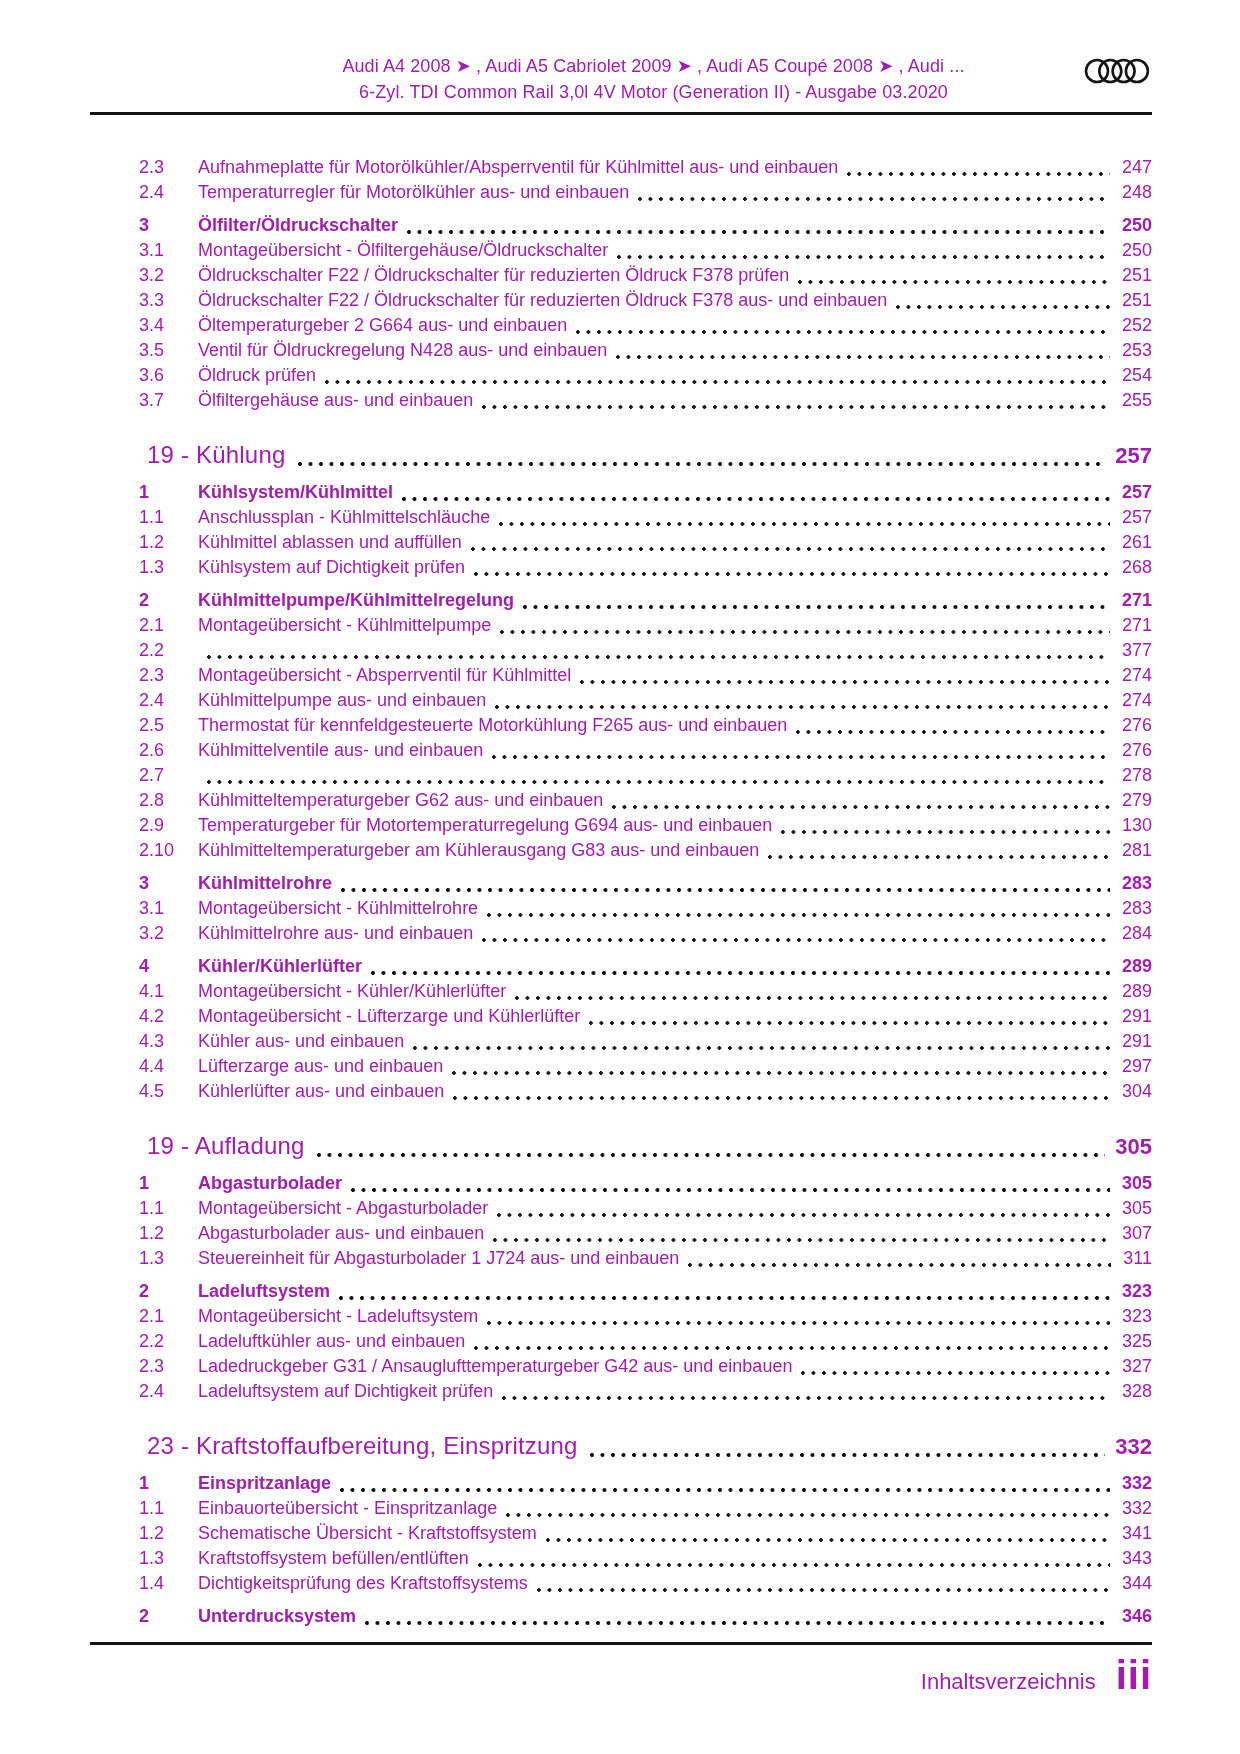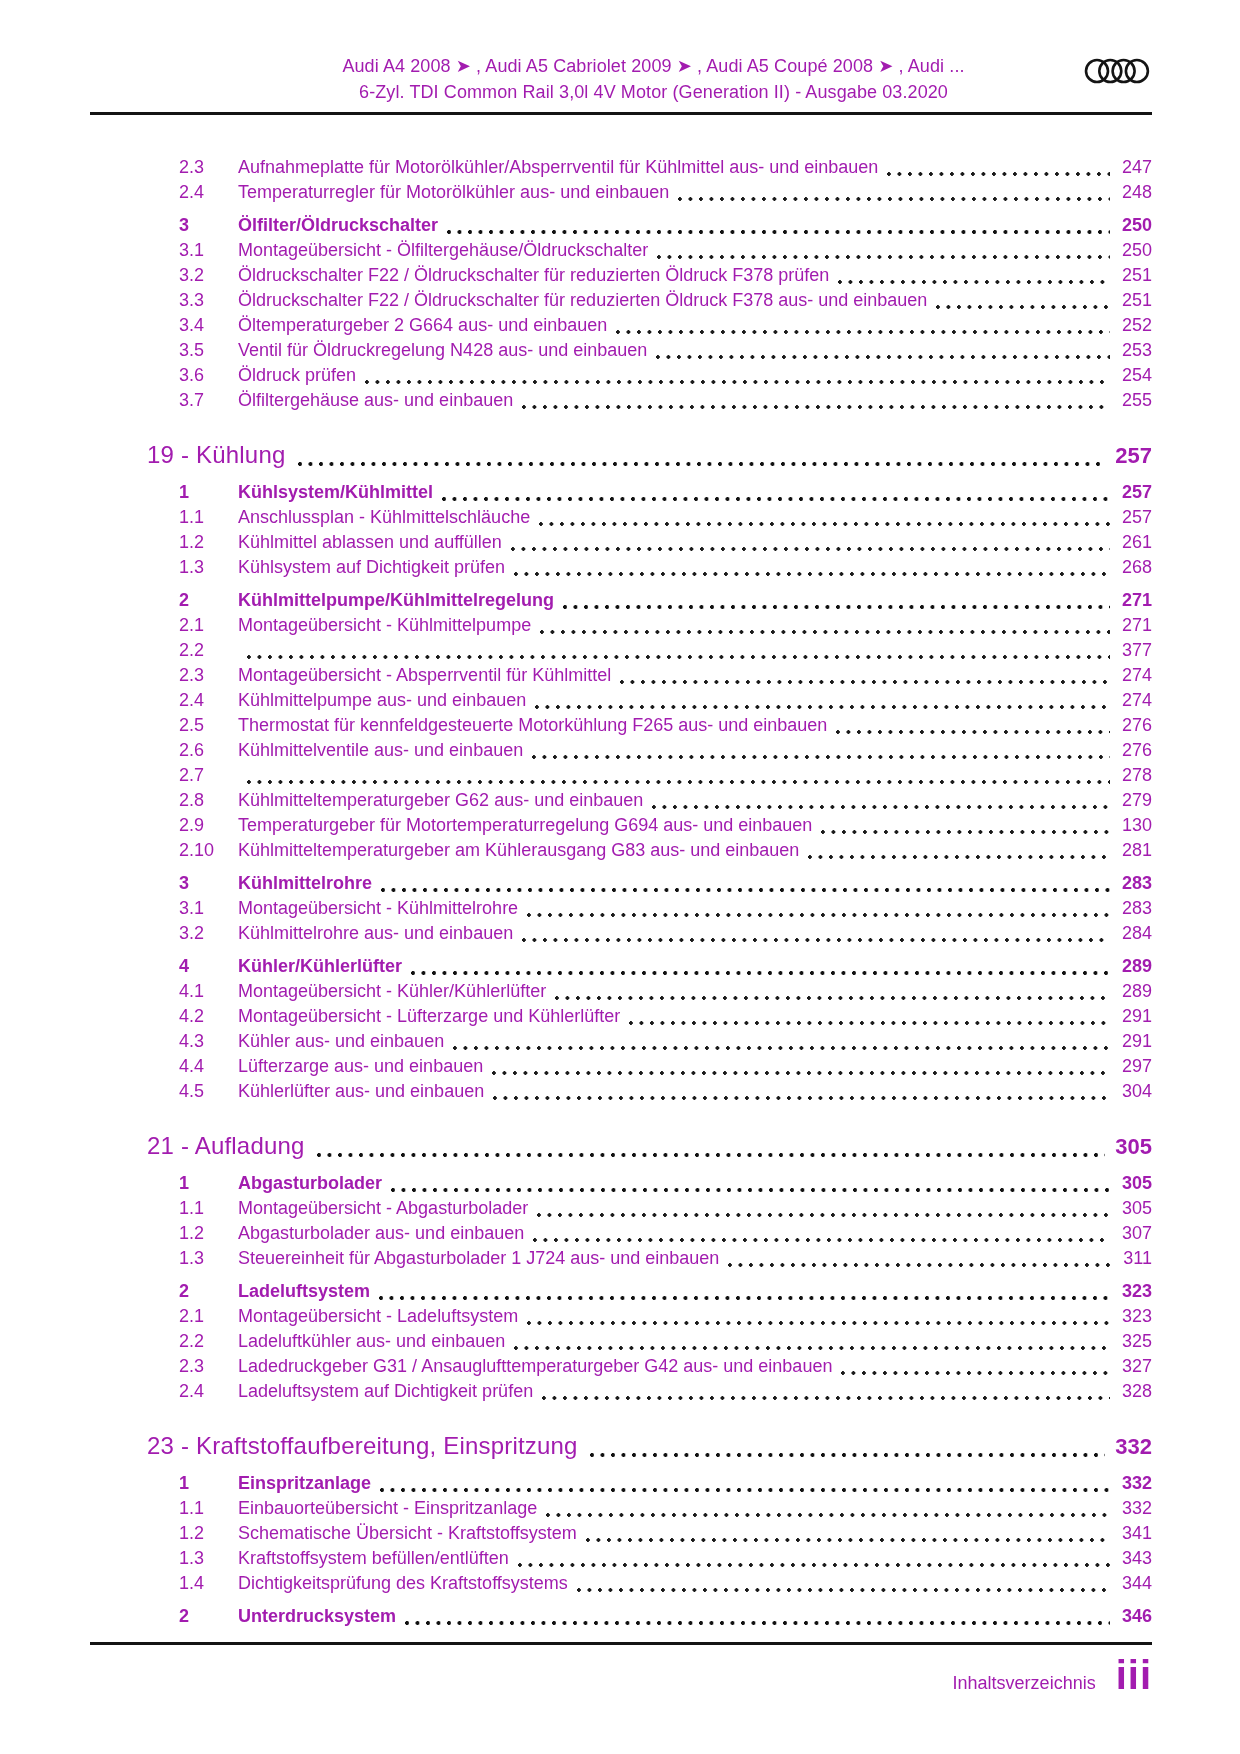--- a/index.html
+++ b/index.html
@@ -44,21 +44,21 @@
   .toc { margin-top: 40px; }
   .row {
     display: flex;
     align-items: baseline;
     font-size: 18px;
     line-height: 25px;
     white-space: nowrap;
   }
   .row .num {
     flex: 0 0 59px;
-    margin-left: 89px;
+    margin-left: 49px;
   }
   .row .title { flex: 0 0 auto; }
   .leader {
     flex: 1 1 20px;
     min-width: 20px;
     align-self: stretch;
     margin: 0 12px 0 9px;
     background-image: radial-gradient(circle at 2px 2px, #1a1a1a 1.6px, transparent 2.0px);
     background-size: 10.5px 4px;
     background-repeat: repeat-x;
@@ -101,21 +101,21 @@
     top: 1642px;
   }
   .footer-rule { height: 3px; background: #141414; }
   .footer-line {
     margin-top: 10px;
     display: flex;
     justify-content: flex-end;
     align-items: baseline;
     gap: 20px;
   }
-  .footer-label { font-size: 18px; }
+  .footer-label { font-size: 22px; }
   .footer-page {
     font-size: 40px;
     font-weight: bold;
     line-height: 1;
     letter-spacing: 1px;
   }
 </style>
 </head>
 <body>
 
@@ -342,21 +342,21 @@
           <span class="leader"></span>
           <span class="pg">297</span>
         </div>
         <div class="row">
           <span class="num">4.5</span>
           <span class="title">Kühlerlüfter aus- und einbauen</span>
           <span class="leader"></span>
           <span class="pg">304</span>
         </div>
         <div class="chapter-row">
-          <span class="ch-label">21 - Aufladung</span>
+          <span class="ch-label">19 - Aufladung</span>
           <span class="leader"></span>
           <span class="ch-page">305</span>
         </div>
         <div class="row bold">
           <span class="num">1</span>
           <span class="title">Abgasturbolader</span>
           <span class="leader"></span>
           <span class="pg">305</span>
         </div>
         <div class="row">

